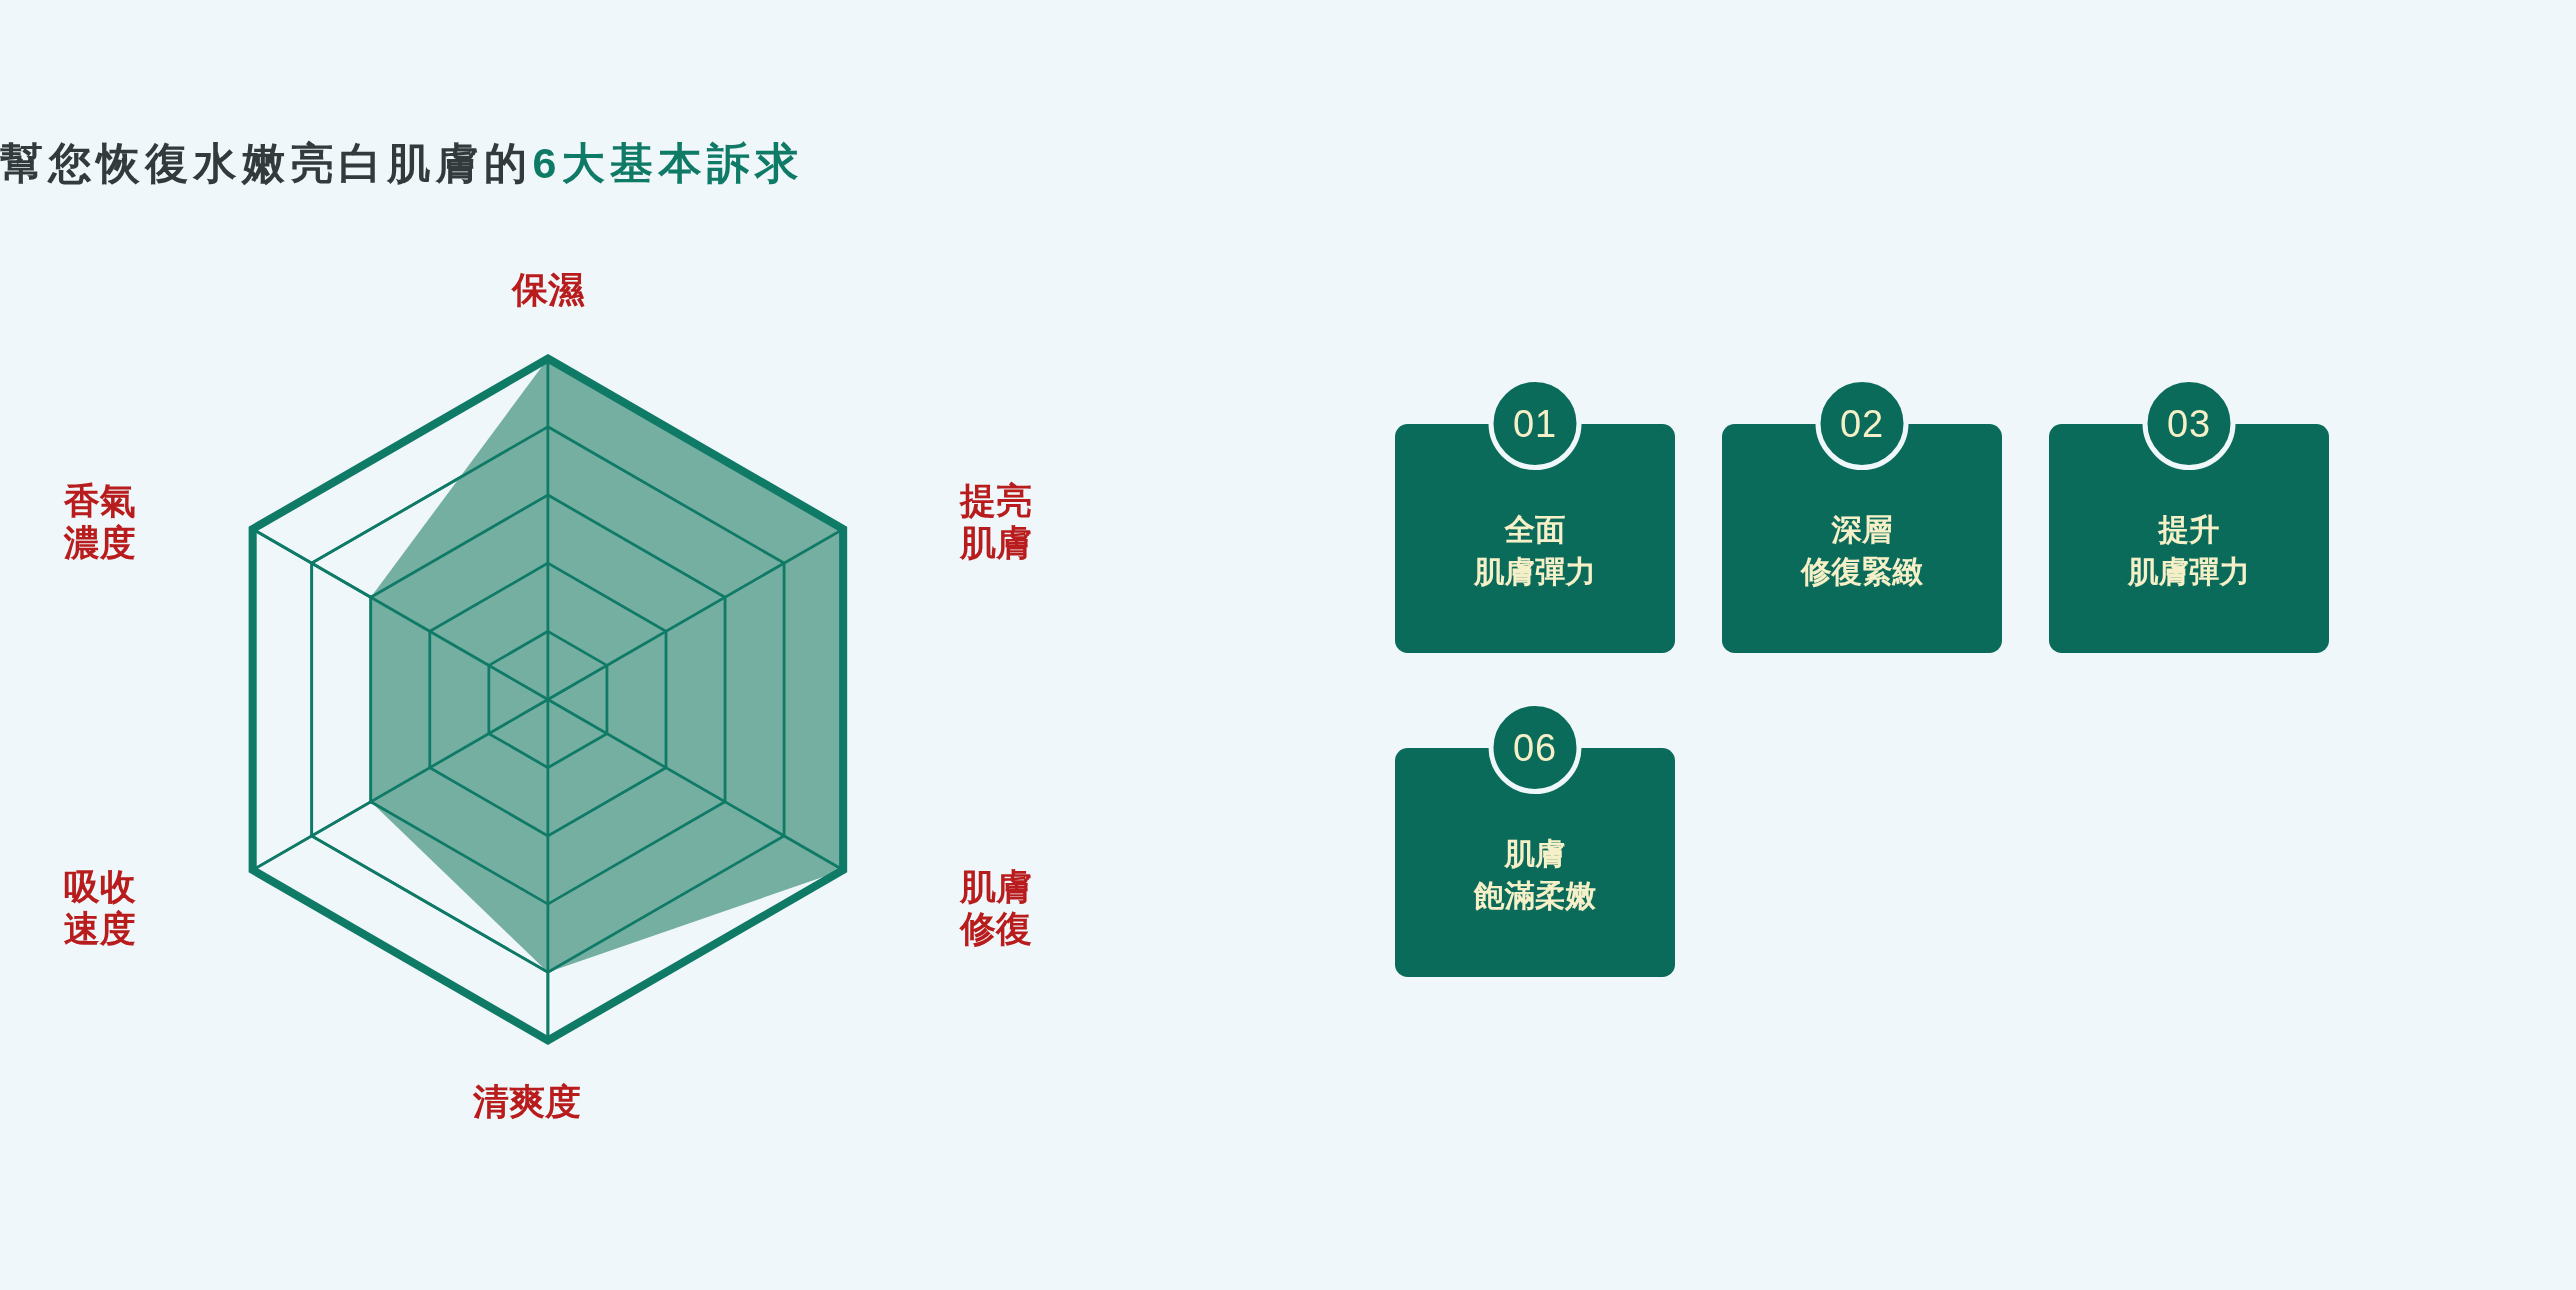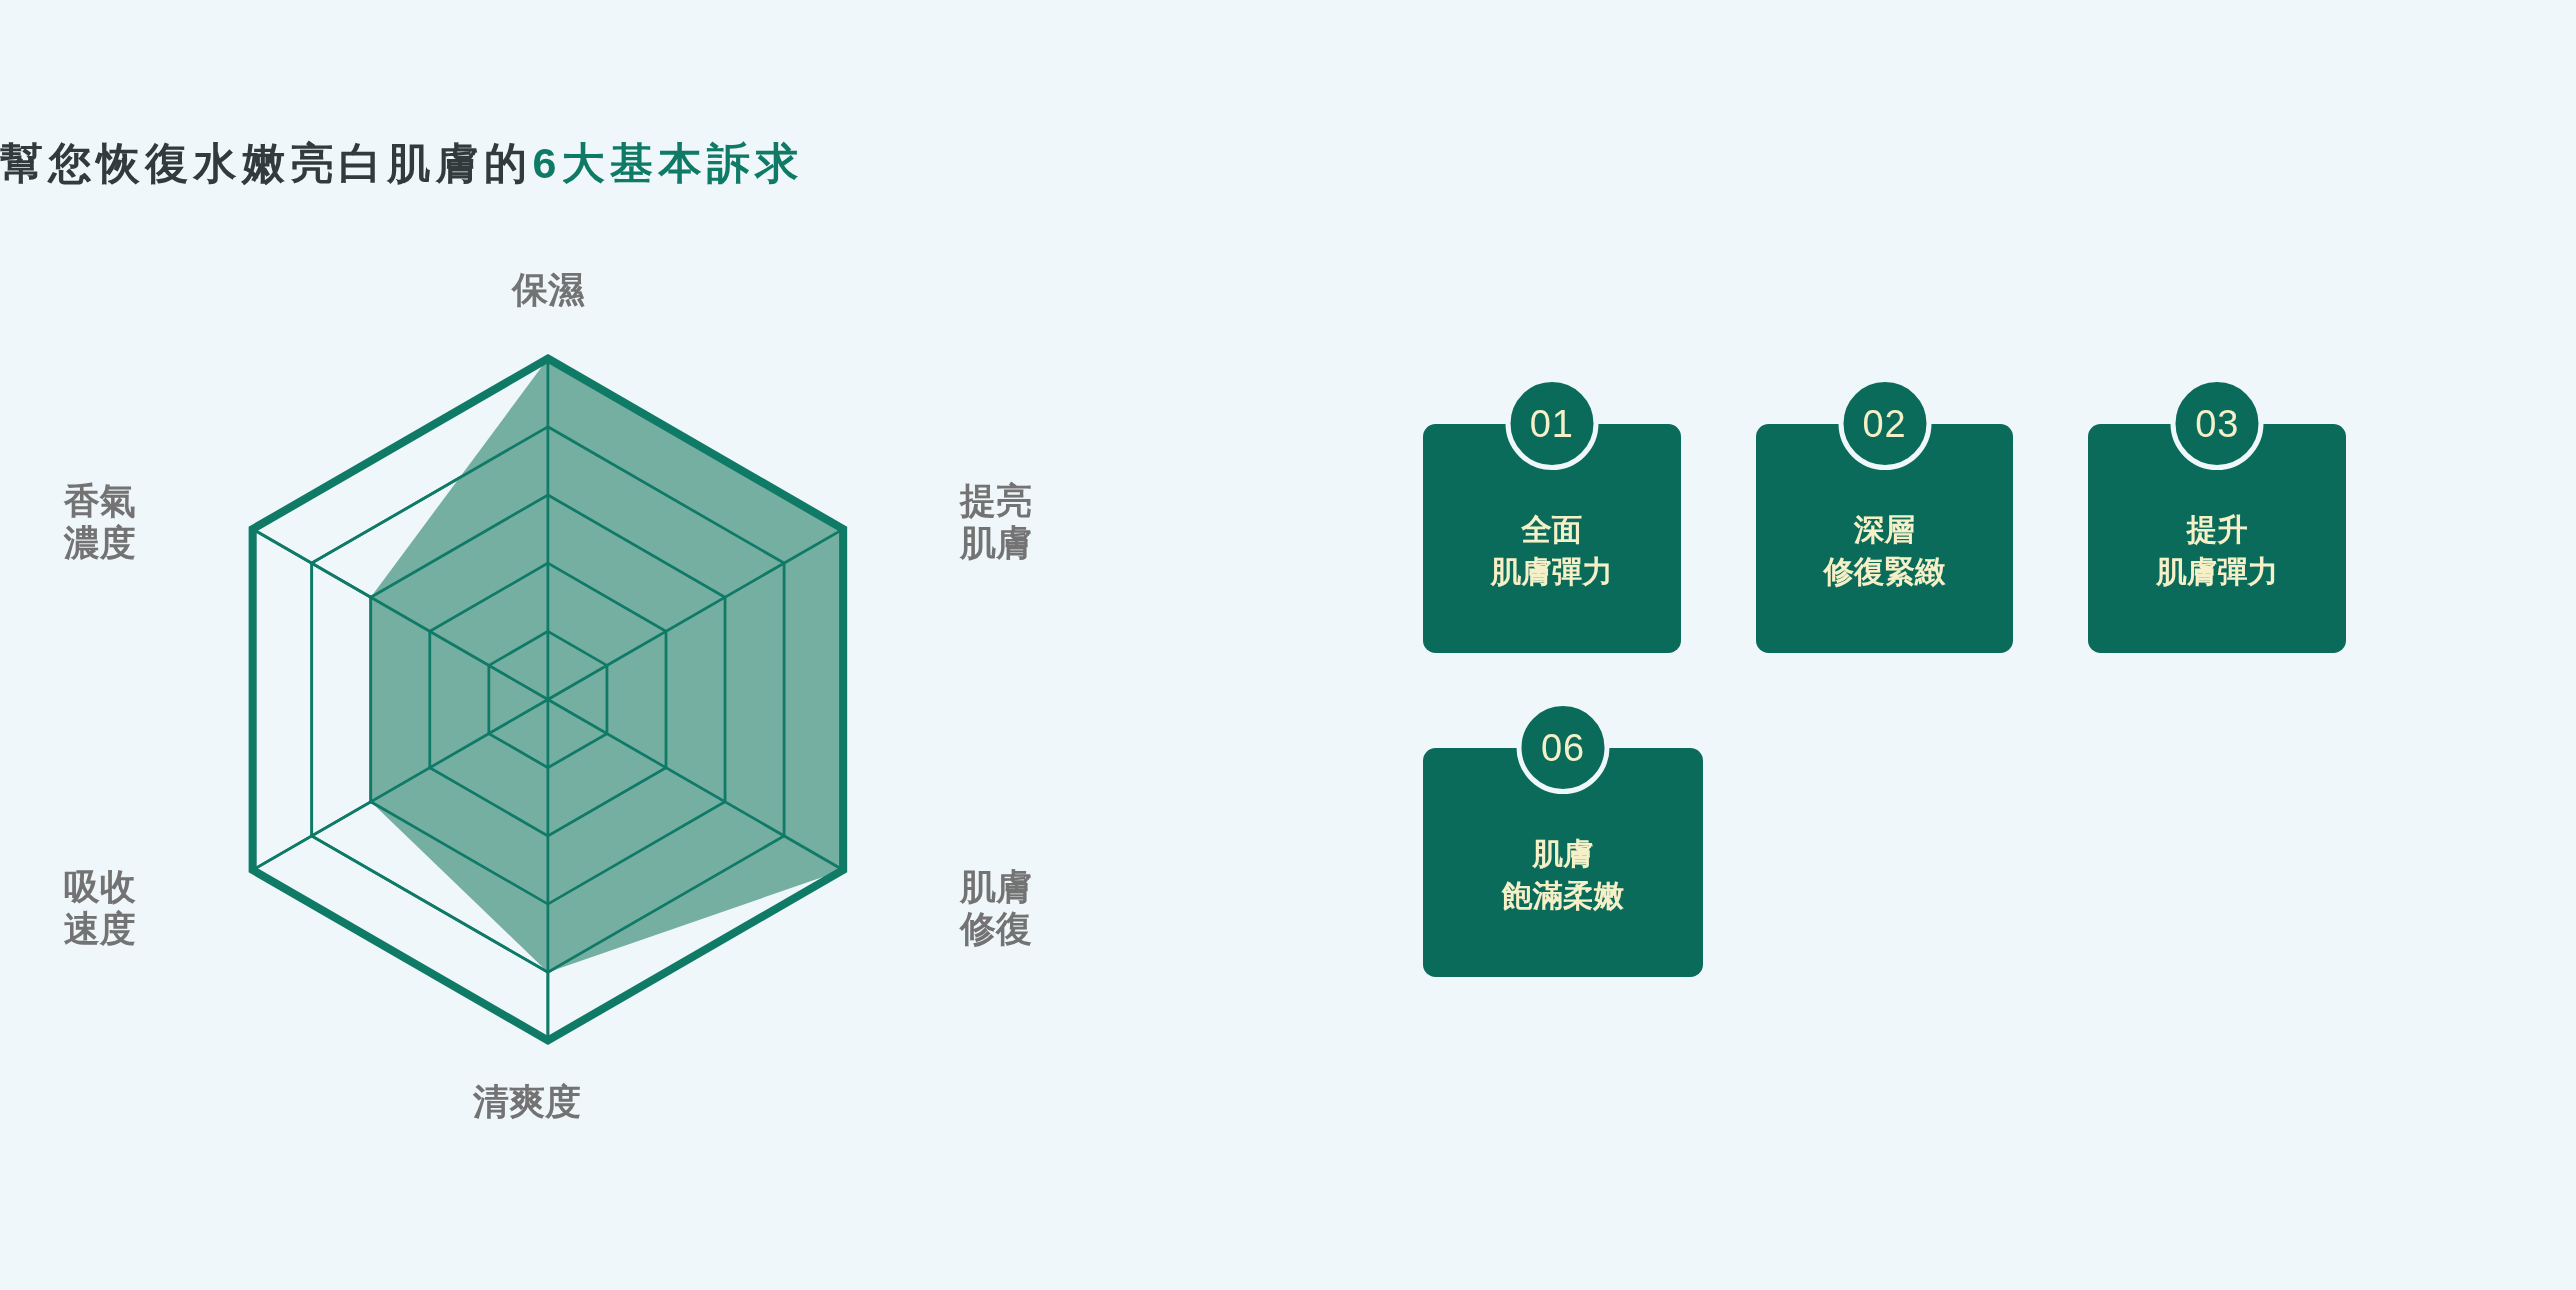--- a/index.html
+++ b/index.html
@@ -45,21 +45,21 @@
     width: 1077px;
     height: 942px;
   }
   .radar-svg {
     position: absolute;
     left: 0;
     top: 0;
   }
   .radar-label {
     position: absolute;
-    color: #737373;
+    color: #b91c1c;
     font-size: 36px;
     font-weight: bold;
     line-height: 1.18;
     text-align: center;
     white-space: nowrap;
   }
   .radar-label span { display: block; }
 
   
   .cards {
@@ -77,21 +77,20 @@
     position: relative;
     width: 280px;
     height: 229px;
     background: #0b6b5a;
     border-radius: 12.6px;
     margin-top: 47px;
     display: flex;
     flex-direction: column;
     align-items: center;
     justify-content: center;
-    margin-left: 28px;
   }
   .card-badge {
     position: absolute;
     top: -47px;
     left: 50%;
     transform: translateX(-50%);
     width: 93px;
     height: 93px;
     border-radius: 50%;
     background: #0b6b5a;

